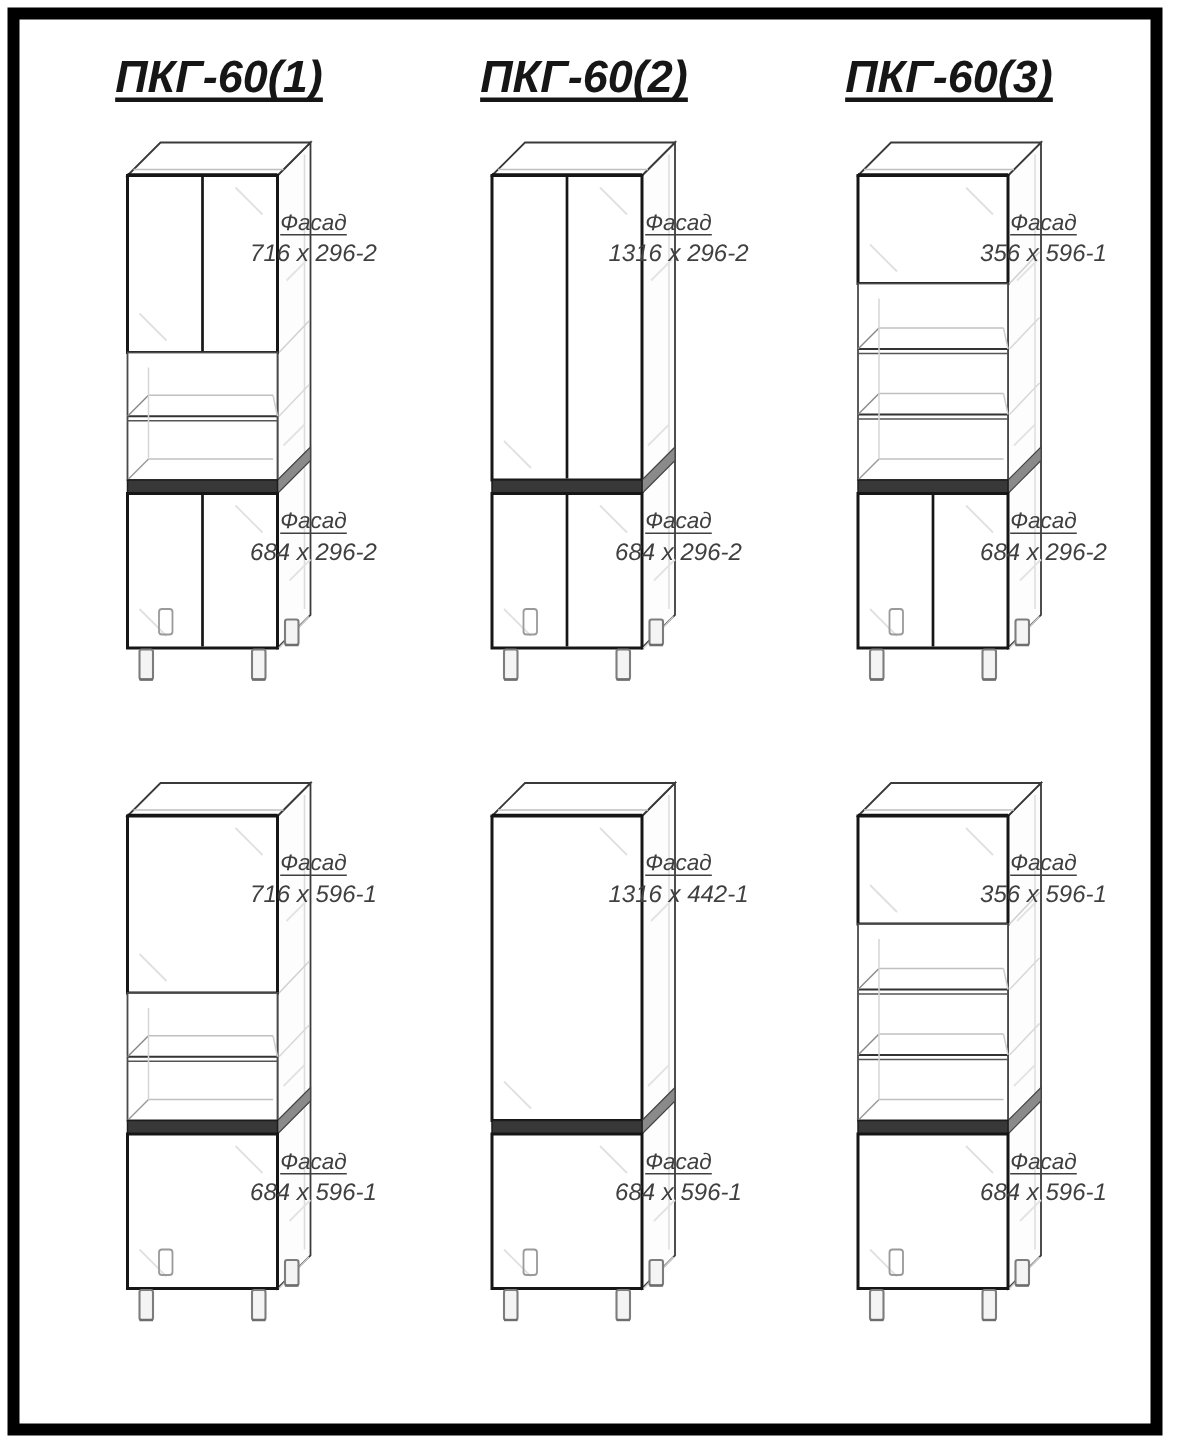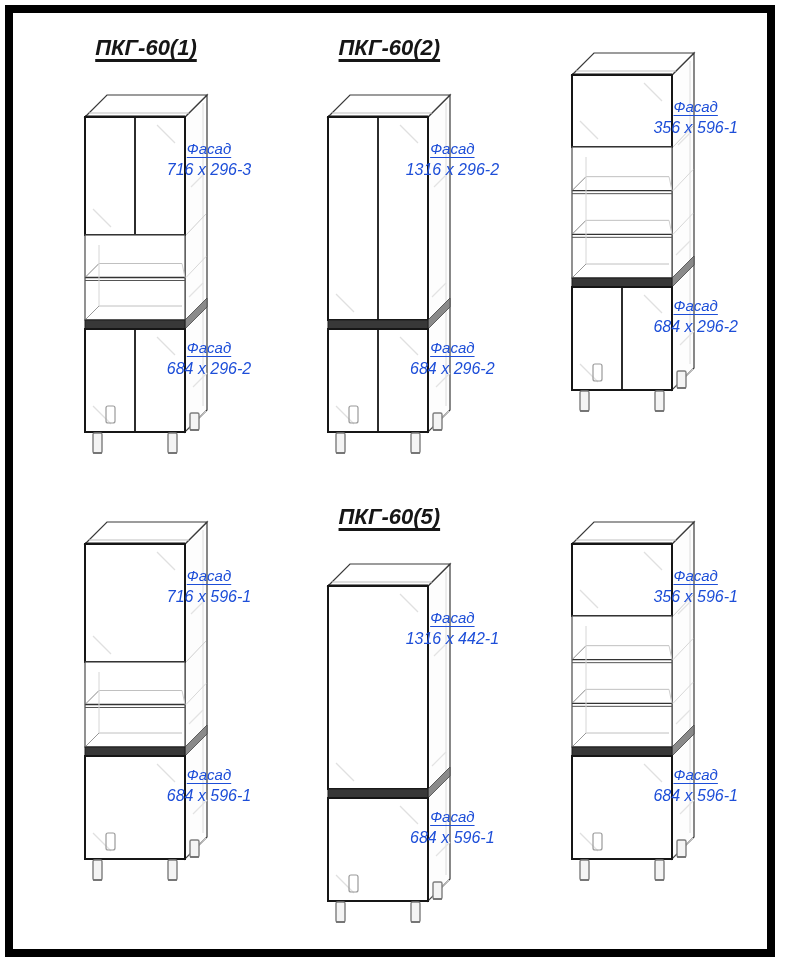--- a/index.html
+++ b/index.html
@@ -8,29 +8,29 @@
     position:absolute;left:5px;top:5px;width:770px;height:952px;
     border:8px solid #000;box-sizing:border-box;background:#fff;
   }
   .grid{
     position:absolute;left:14px;top:22px;right:10px;
     display:grid;grid-template-columns:repeat(3,1fr);row-gap:32px;
   }
   .cab-cell{position:relative;width:238px;}
   .cab-title{
     text-align:center;
-    font-style:italic;font-weight:bold;font-size:22px;color:#161616;
+    font-style:italic;font-weight:bold;font-size:30px;color:#161616;
     text-decoration:underline;text-decoration-thickness:2.5px;text-underline-offset:4px;
     -webkit-text-decoration-skip-ink:none;text-decoration-skip-ink:none;
     letter-spacing:0px;height:42px;
   }
   .cab-fig{position:relative;height:385px;margin-top:10px;}
   .cab-fig svg{position:absolute;left:50px;top:0;}
   .facade-label{
-    position:absolute;left:126px;width:112px;text-align:center;color:#1d4ed8;
+    position:absolute;left:126px;width:112px;text-align:center;color:#404040;
   }
   .facade-label.upper{top:52px;}
   .facade-label.lower{top:251px;}
   .facade-caption{
     font-style:italic;font-size:15px;line-height:20px;
     text-decoration:underline;text-underline-offset:3px;
     -webkit-text-decoration-skip-ink:none;text-decoration-skip-ink:none;
   }
   .facade-size{font-style:italic;font-size:16px;line-height:21px;white-space:nowrap;}
 </style>
@@ -76,21 +76,21 @@
             <rect x="29" y="319" width="9" height="17" rx="2" fill="none" stroke="#9a9a9a" stroke-width="1.2"></rect>
             <rect x="16" y="346" width="9" height="20" rx="1.5" fill="#f4f4f4" stroke="#7d7d7d" stroke-width="1.4"></rect>
             <line x1="16" y1="366" x2="25" y2="366" stroke="#6d6d6d" stroke-width="1.6"></line>
             <rect x="91" y="346" width="9" height="20" rx="1.5" fill="#f4f4f4" stroke="#7d7d7d" stroke-width="1.4"></rect>
             <line x1="91" y1="366" x2="100" y2="366" stroke="#6d6d6d" stroke-width="1.6"></line>
             <rect x="113" y="326" width="9" height="17" rx="1.5" fill="#f4f4f4" stroke="#7d7d7d" stroke-width="1.4"></rect>
             <line x1="113" y1="343" x2="122" y2="343" stroke="#6d6d6d" stroke-width="1.6"></line>
           </svg>
           <div class="facade-label upper">
             <div class="facade-caption">Фасад</div>
-            <div class="facade-size">716 x 296-3</div>
+            <div class="facade-size">716 x 296-2</div>
           </div>
           <div class="facade-label lower">
             <div class="facade-caption">Фасад</div>
             <div class="facade-size">684 x 296-2</div>
           </div>
         </div>
       </div>
       <div class="cab-cell">
         <div class="cab-title">ПКГ-60(2)</div>
         <div class="cab-fig">
@@ -127,20 +127,21 @@
             <div class="facade-caption">Фасад</div>
             <div class="facade-size">1316 x 296-2</div>
           </div>
           <div class="facade-label lower">
             <div class="facade-caption">Фасад</div>
             <div class="facade-size">684 x 296-2</div>
           </div>
         </div>
       </div>
       <div class="cab-cell">
+        <div class="cab-title">ПКГ-60(3)</div>
         <div class="cab-fig">
           <svg width="152" height="378" viewBox="0 0 152 378">
             <polygon points="108,30 130,8 130,323 108,345" fill="#fdfdfd" stroke="#3a3a3a" stroke-width="1.2"></polygon>
             <polygon points="8,30 30,8 130,8 108,30" fill="#ffffff" stroke="#3a3a3a" stroke-width="1.2"></polygon>
             <line x1="12" y1="26" x2="112" y2="26" stroke="#bfbfbf" stroke-width="1"></line>
             <line x1="8" y1="30" x2="108" y2="30" stroke="#111" stroke-width="3"></line>
             <line x1="126" y1="16" x2="126" y2="319" stroke="#dcdcdc" stroke-width="1"></line>
             <line x1="114" y1="100" x2="128" y2="86" stroke="#e3e3e3" stroke-width="1.2"></line>
             <line x1="112" y1="210" x2="126" y2="196" stroke="#e3e3e3" stroke-width="1.2"></line>
             <line x1="116" y1="300" x2="130" y2="286" stroke="#e3e3e3" stroke-width="1.2"></line>
@@ -232,21 +233,20 @@
             <div class="facade-caption">Фасад</div>
             <div class="facade-size">716 x 596-1</div>
           </div>
           <div class="facade-label lower">
             <div class="facade-caption">Фасад</div>
             <div class="facade-size">684 x 596-1</div>
           </div>
         </div>
       </div>
       <div class="cab-cell">
-        <div class="cab-title">ПКГ-60(5)</div>
         <div class="cab-fig">
           <svg width="152" height="378" viewBox="0 0 152 378">
             <polygon points="108,30 130,8 130,323 108,345" fill="#fdfdfd" stroke="#3a3a3a" stroke-width="1.2"></polygon>
             <polygon points="8,30 30,8 130,8 108,30" fill="#ffffff" stroke="#3a3a3a" stroke-width="1.2"></polygon>
             <line x1="12" y1="26" x2="112" y2="26" stroke="#bfbfbf" stroke-width="1"></line>
             <line x1="8" y1="30" x2="108" y2="30" stroke="#111" stroke-width="3"></line>
             <line x1="126" y1="16" x2="126" y2="319" stroke="#dcdcdc" stroke-width="1"></line>
             <line x1="114" y1="100" x2="128" y2="86" stroke="#e3e3e3" stroke-width="1.2"></line>
             <line x1="112" y1="210" x2="126" y2="196" stroke="#e3e3e3" stroke-width="1.2"></line>
             <line x1="116" y1="300" x2="130" y2="286" stroke="#e3e3e3" stroke-width="1.2"></line>

